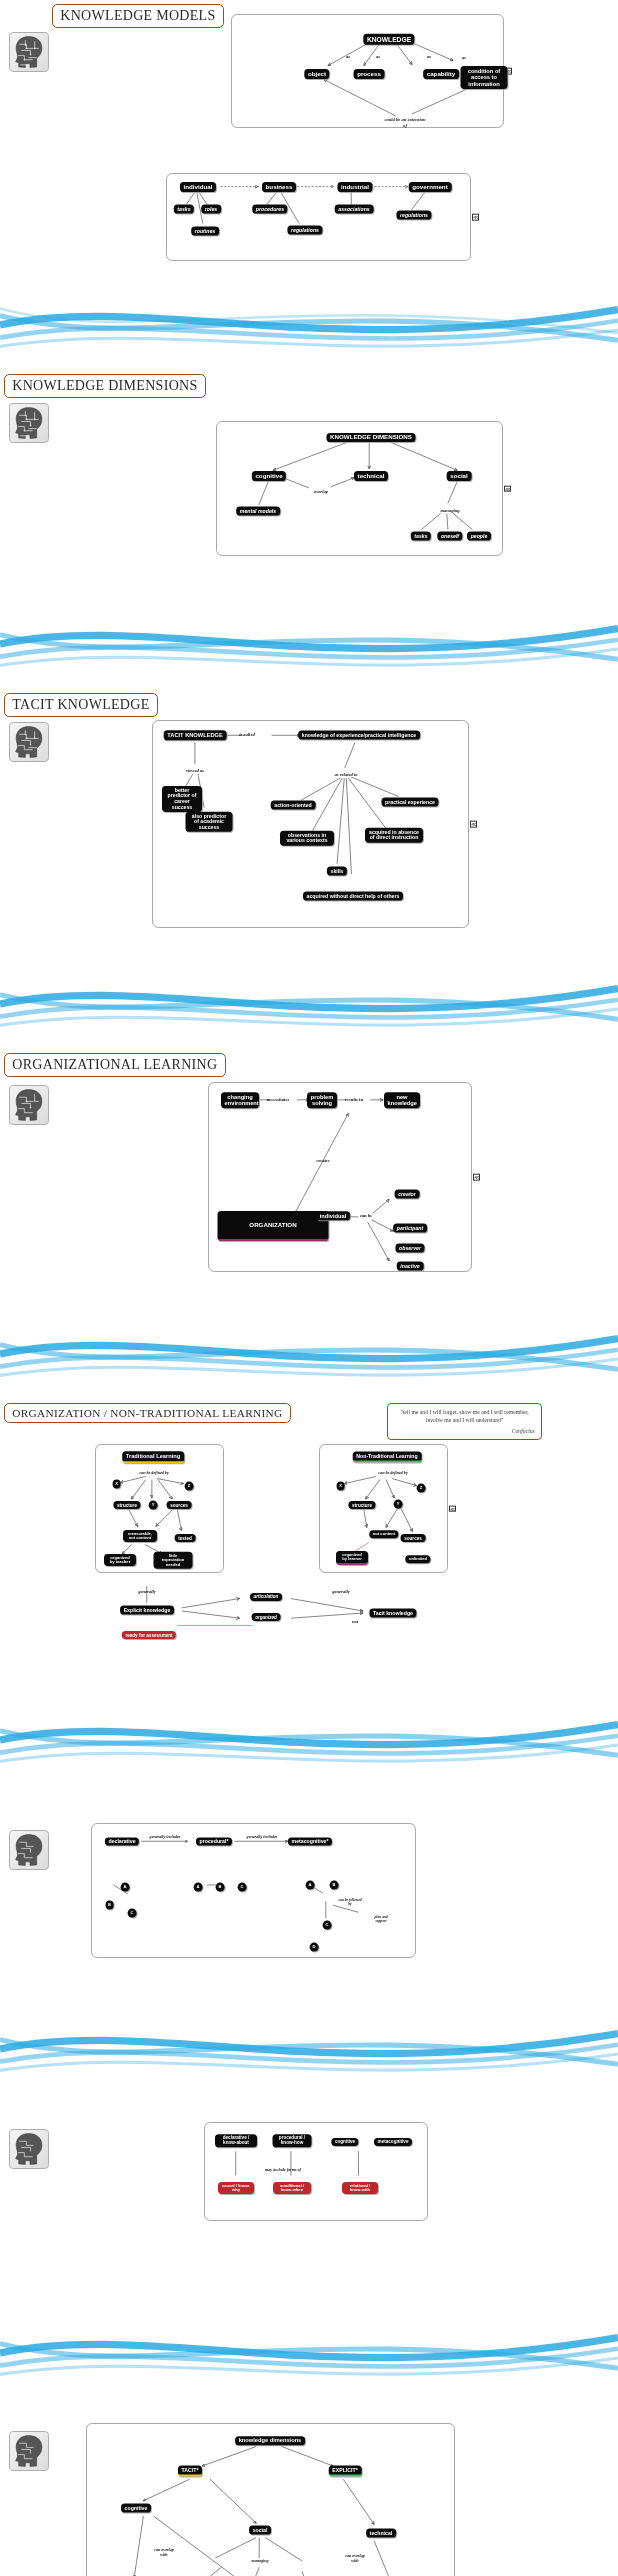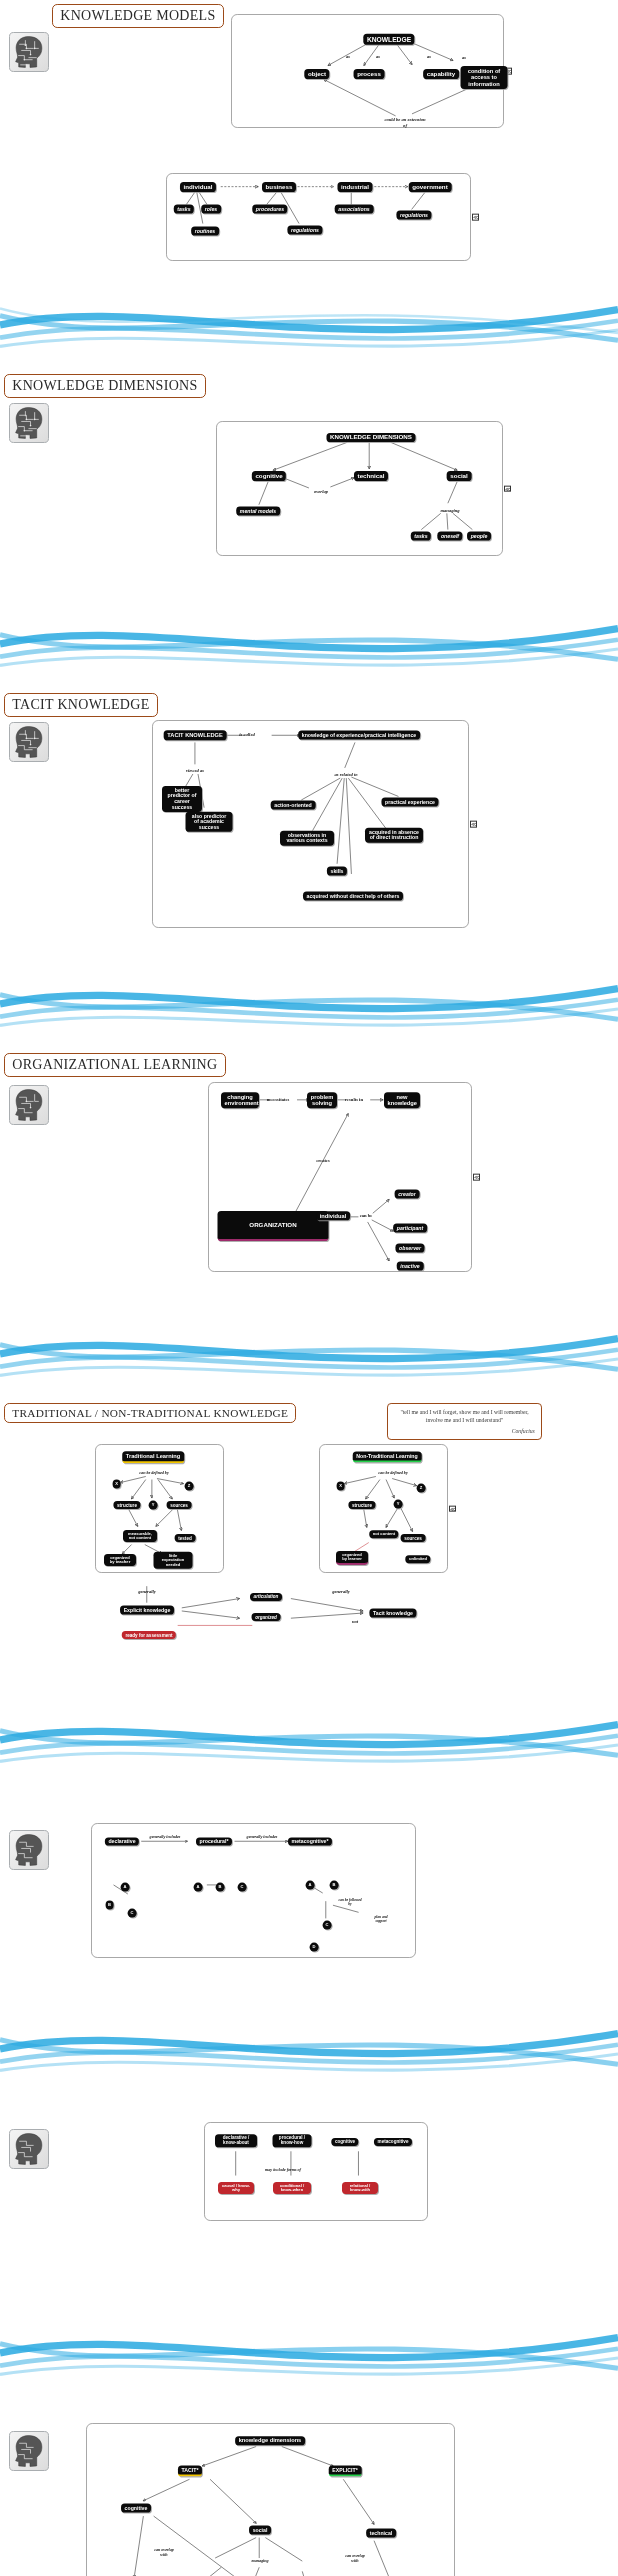--- a/index.html
+++ b/index.html
@@ -427,21 +427,21 @@
   <g fill="none" stroke="#29a9e1" stroke-opacity="0.55">
     <path d="M0,70 C300,10 620,140 1200,40" stroke-width="14" stroke-opacity="0.85"></path>
     <path d="M0,95 C320,35 640,150 1200,62" stroke-width="9" stroke-opacity="0.5"></path>
     <path d="M0,112 C340,60 660,158 1200,80" stroke-width="6" stroke-opacity="0.35"></path>
     <path d="M0,52 C280,122 600,8 1200,100" stroke-width="10" stroke-opacity="0.55"></path>
   </g>
 </svg>
 
 <div class="slide" style="height:304px;">
   <div style="position:absolute;left:4.1px;top:3.1px;">
-    <span class="banner" style="font-size:11.3px;">TRADITIONAL / NON-TRADITIONAL KNOWLEDGE</span>
+    <span class="banner" style="font-size:11.3px;">ORGANIZATION / NON-TRADITIONAL LEARNING</span>
   </div>
 
   <div class="quote-box" style="position:absolute;left:387px;top:3.1px;width:155px;">
     <span>"tell me and I will forget, show me and I will remember, involve me and I will understand"</span>
     <span class="attrib">Confucius</span>
   </div>
 
   <div class="cmap" style="position:absolute;left:95px;top:44px;width:129px;height:129px;">
     <svg class="edges" viewBox="0 0 250 250" preserveAspectRatio="none">
       <defs>

